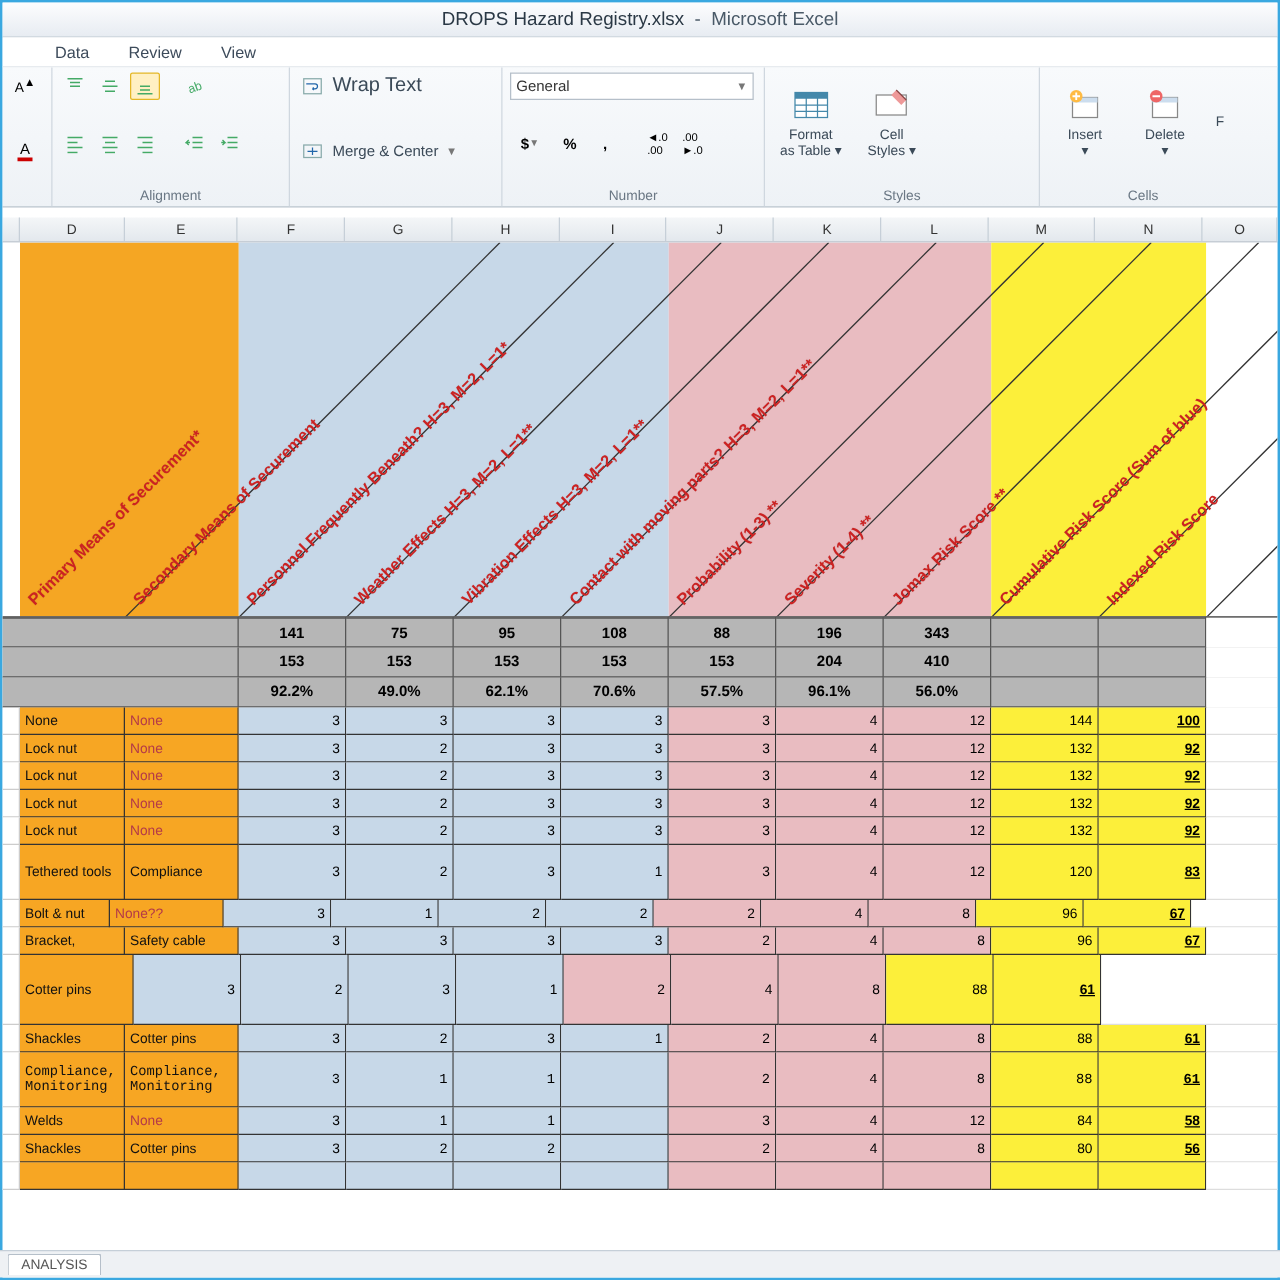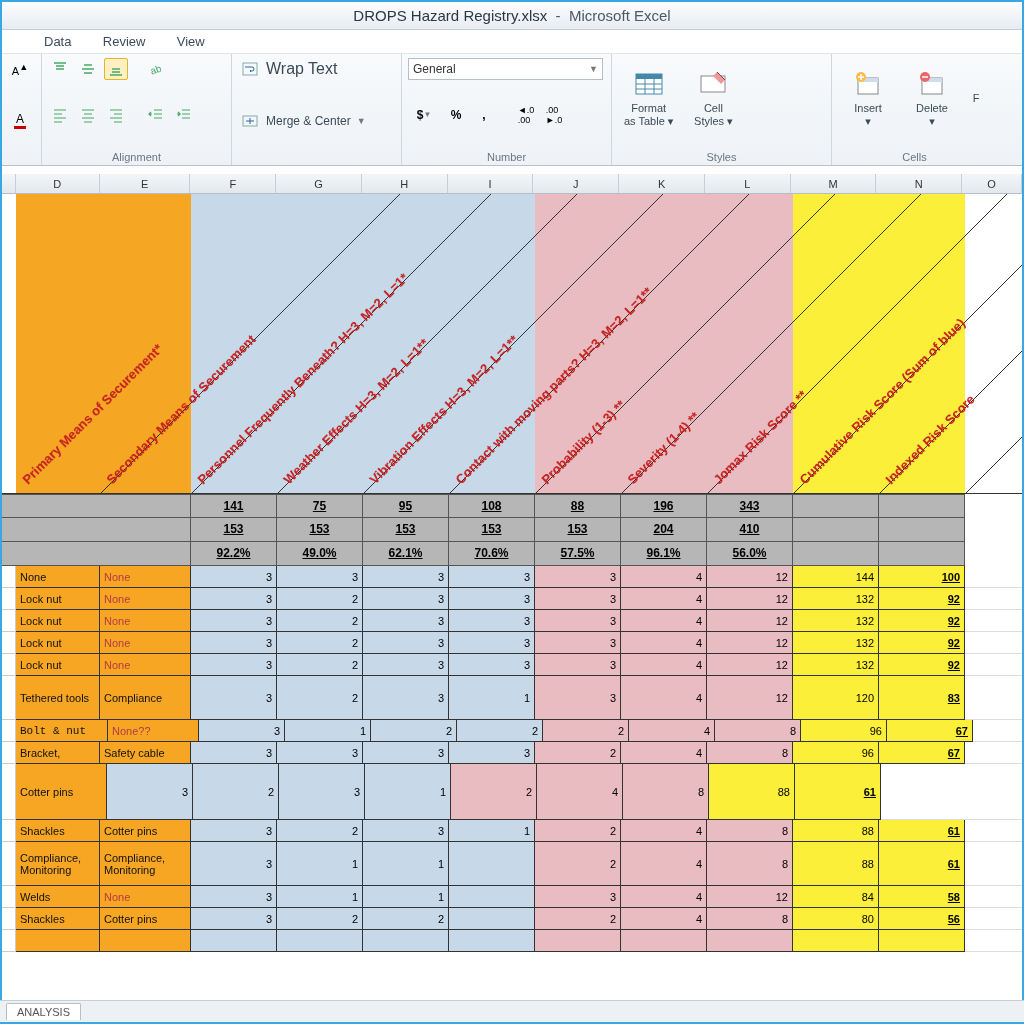--- a/index.html
+++ b/index.html
@@ -26,21 +26,21 @@
 .diag-col { flex: 0 0 auto; height: 100%; }
 .diag-col.orange { background: #f5a623; }
 .diag-col.blue { background: #c7d8e8; }
 .diag-col.pink { background: #e9bcc1; }
 .diag-col.yellow { background: #fcef3a; }
 .diag-labels { position: absolute; inset: 0; }
 .dlabel { position: absolute; transform: rotate(-45deg); transform-origin: left bottom; color: #c22; font-weight: bold; font-size: 13px; white-space: nowrap; text-shadow: 0 0 1px rgba(0,0,0,.15); }
 .diag-lines { position: absolute; inset: 0; pointer-events: none; }
 .diag-lines line { stroke: #333; stroke-width: 1; }
 .sumrows { }
-.srow { display: flex; height: 24px; background: #b6b6b6; font-weight: bold; font-size: 12px; text-decoration: underline; }
+.srow { display: flex; height: 24px; background: #b6b6b6; font-weight: bold; font-size: 12px; }
 .srow > div { border: 1px solid #555; border-top: none; border-left: none; text-align: center; line-height: 22px; }
 .srow.first > div { border-top: 1px solid #555; }
 .datarows { }
 .drow { display: flex; height: 22px; font-size: 11px; }
 .drow > div { border-right: 1px solid #333; border-bottom: 1px solid #333; padding: 1px 4px; display: flex; align-items: center; overflow: hidden; }
 .c-orange { background: #f7a623; color: #111; }
 .c-blue { background: #c7d8e8; justify-content: flex-end; }
 .c-pink { background: #e9bcc1; justify-content: flex-end; }
 .c-yellow { background: #fcef3a; justify-content: flex-end; }
 .c-yellow.u { text-decoration: underline; font-weight: bold; }
@@ -410,21 +410,21 @@
       <div class="c-blue" style="width: 86px;">1</div>
       <div class="c-pink" style="width: 86px;">3</div>
       <div class="c-pink" style="width: 86px;">4</div>
       <div class="c-pink" style="width: 86px;">12</div>
       <div class="c-yellow" style="width: 86px;">120</div>
       <div class="c-yellow u" style="width: 86px;">83</div>
       <div style="flex: 1 1 0%; background: rgb(255, 255, 255); border-bottom: 1px solid rgb(221, 221, 221); border-right: none;"></div>
     </div>
     <div class="drow" style="height: 22px;">
       <div class="" style="width: 14px; background: rgb(255, 255, 255); border-right: 1px solid rgb(204, 204, 204); border-bottom: 1px solid rgb(204, 204, 204);"></div>
-      <div class="c-orange" style="width: 92px; font-family: Liberation Mono, monospace;">Bolt &amp; nut</div>
+      <div class="c-orange" style="width: 72px;">Bolt &amp; nut</div>
       <div class="c-orange" style="width: 91px; color: rgb(180, 58, 72);">None??</div>
       <div class="c-blue" style="width: 86px;">3</div>
       <div class="c-blue" style="width: 86px;">1</div>
       <div class="c-blue" style="width: 86px;">2</div>
       <div class="c-blue" style="width: 86px;">2</div>
       <div class="c-pink" style="width: 86px;">2</div>
       <div class="c-pink" style="width: 86px;">4</div>
       <div class="c-pink" style="width: 86px;">8</div>
       <div class="c-yellow" style="width: 86px;">96</div>
       <div class="c-yellow u" style="width: 86px;">67</div>
@@ -467,21 +467,21 @@
       <div class="c-blue" style="width: 86px;">2</div>
       <div class="c-blue" style="width: 86px;">3</div>
       <div class="c-blue" style="width: 86px;">1</div>
       <div class="c-pink" style="width: 86px;">2</div>
       <div class="c-pink" style="width: 86px;">4</div>
       <div class="c-pink" style="width: 86px;">8</div>
       <div class="c-yellow" style="width: 86px;">88</div>
       <div class="c-yellow u" style="width: 86px;">61</div>
       <div style="flex: 1 1 0%; background: rgb(255, 255, 255); border-bottom: 1px solid rgb(221, 221, 221); border-right: none;"></div>
     </div>
-    <div class="drow" style="height: 44px;">
+    <div class="drow" style="height: 44px; font-family: Liberation Mono, monospace;">
       <div class="" style="width: 14px; background: rgb(255, 255, 255); border-right: 1px solid rgb(204, 204, 204); border-bottom: 1px solid rgb(204, 204, 204);"></div>
       <div class="c-orange" style="width: 84px;">Compliance, Monitoring</div>
       <div class="c-orange" style="width: 91px;">Compliance, Monitoring</div>
       <div class="c-blue" style="width: 86px;">3</div>
       <div class="c-blue" style="width: 86px;">1</div>
       <div class="c-blue" style="width: 86px;">1</div>
       <div class="c-blue" style="width: 86px;"></div>
       <div class="c-pink" style="width: 86px;">2</div>
       <div class="c-pink" style="width: 86px;">4</div>
       <div class="c-pink" style="width: 86px;">8</div>

